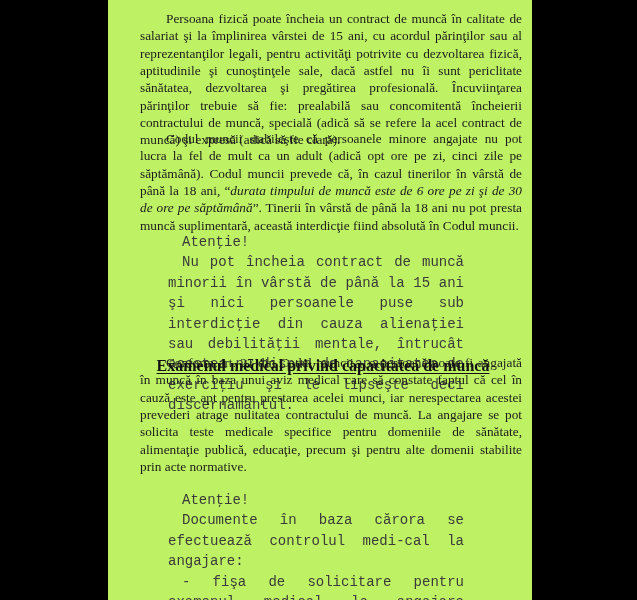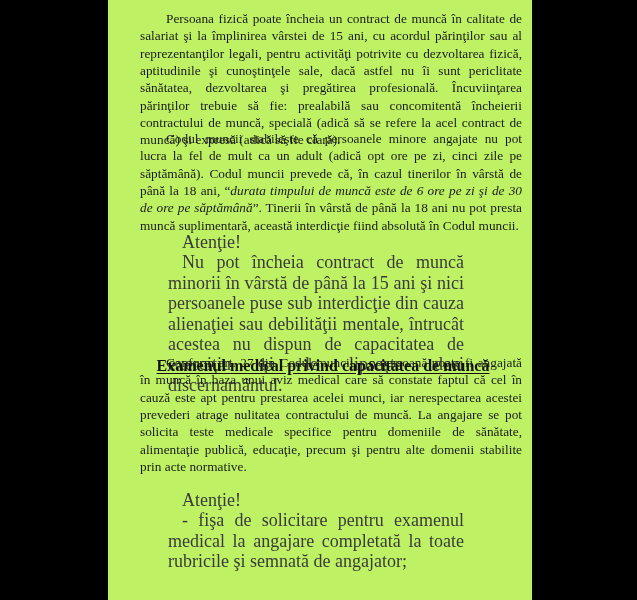--- a/index.html
+++ b/index.html
@@ -66,22 +66,22 @@
     text-align: center;
     text-decoration: underline;
     text-underline-offset: 2px;
   }
 
   
   .callout {
     position: absolute;
     left: 60px;            
     width: 296px;          
-    font-family: Liberation Serif, serif;
-    font-size: 18px;
+    font-family: Liberation Mono, monospace;
+    font-size: 14px;
     line-height: 20.4px;
     color: #3a3a3a;
     text-align: justify;
     text-justify: inter-word;
     -webkit-hyphens: none;
     hyphens: none;
   }
   .callout p {
     margin: 0;
   }
@@ -124,20 +124,21 @@
     <div class="doc-heading" id="heading-1">
       <span>Examenul medical privind capacitatea de muncă</span>
     </div>
 
     <div class="body-block" id="para-3">
       <p>Conform art. 27 din Codul muncii – o persoană poate fi angajată în muncă în baza unui aviz medical care să constate faptul că cel în cauză este apt pentru prestarea acelei munci, iar nerespectarea acestei prevederi atrage nulitatea contractului de muncă. La angajare se pot solicita teste medicale specifice pentru domeniile de sănătate, alimentaţie publică, educaţie, precum şi pentru alte domenii stabilite prin acte normative.</p>
     </div>
 
     <div class="callout" id="callout-2">
       <p class="lead">Atenţie!</p>
+      <p class="hang">Documente în baza cărora se efectuează controlul medi-cal la angajare:</p>
       <p class="hang">- fişa de solicitare pentru examenul medical la angajare completată la toate rubricile şi semnată de angajator;</p>
     </div>
 
   </div>
 
   <div style="position:absolute;left:0;top:0;width:108px;height:600px;background:#000;"></div>
   <div style="position:absolute;left:532px;top:0;width:105px;height:600px;background:#000;"></div>
 
 </div>
 

